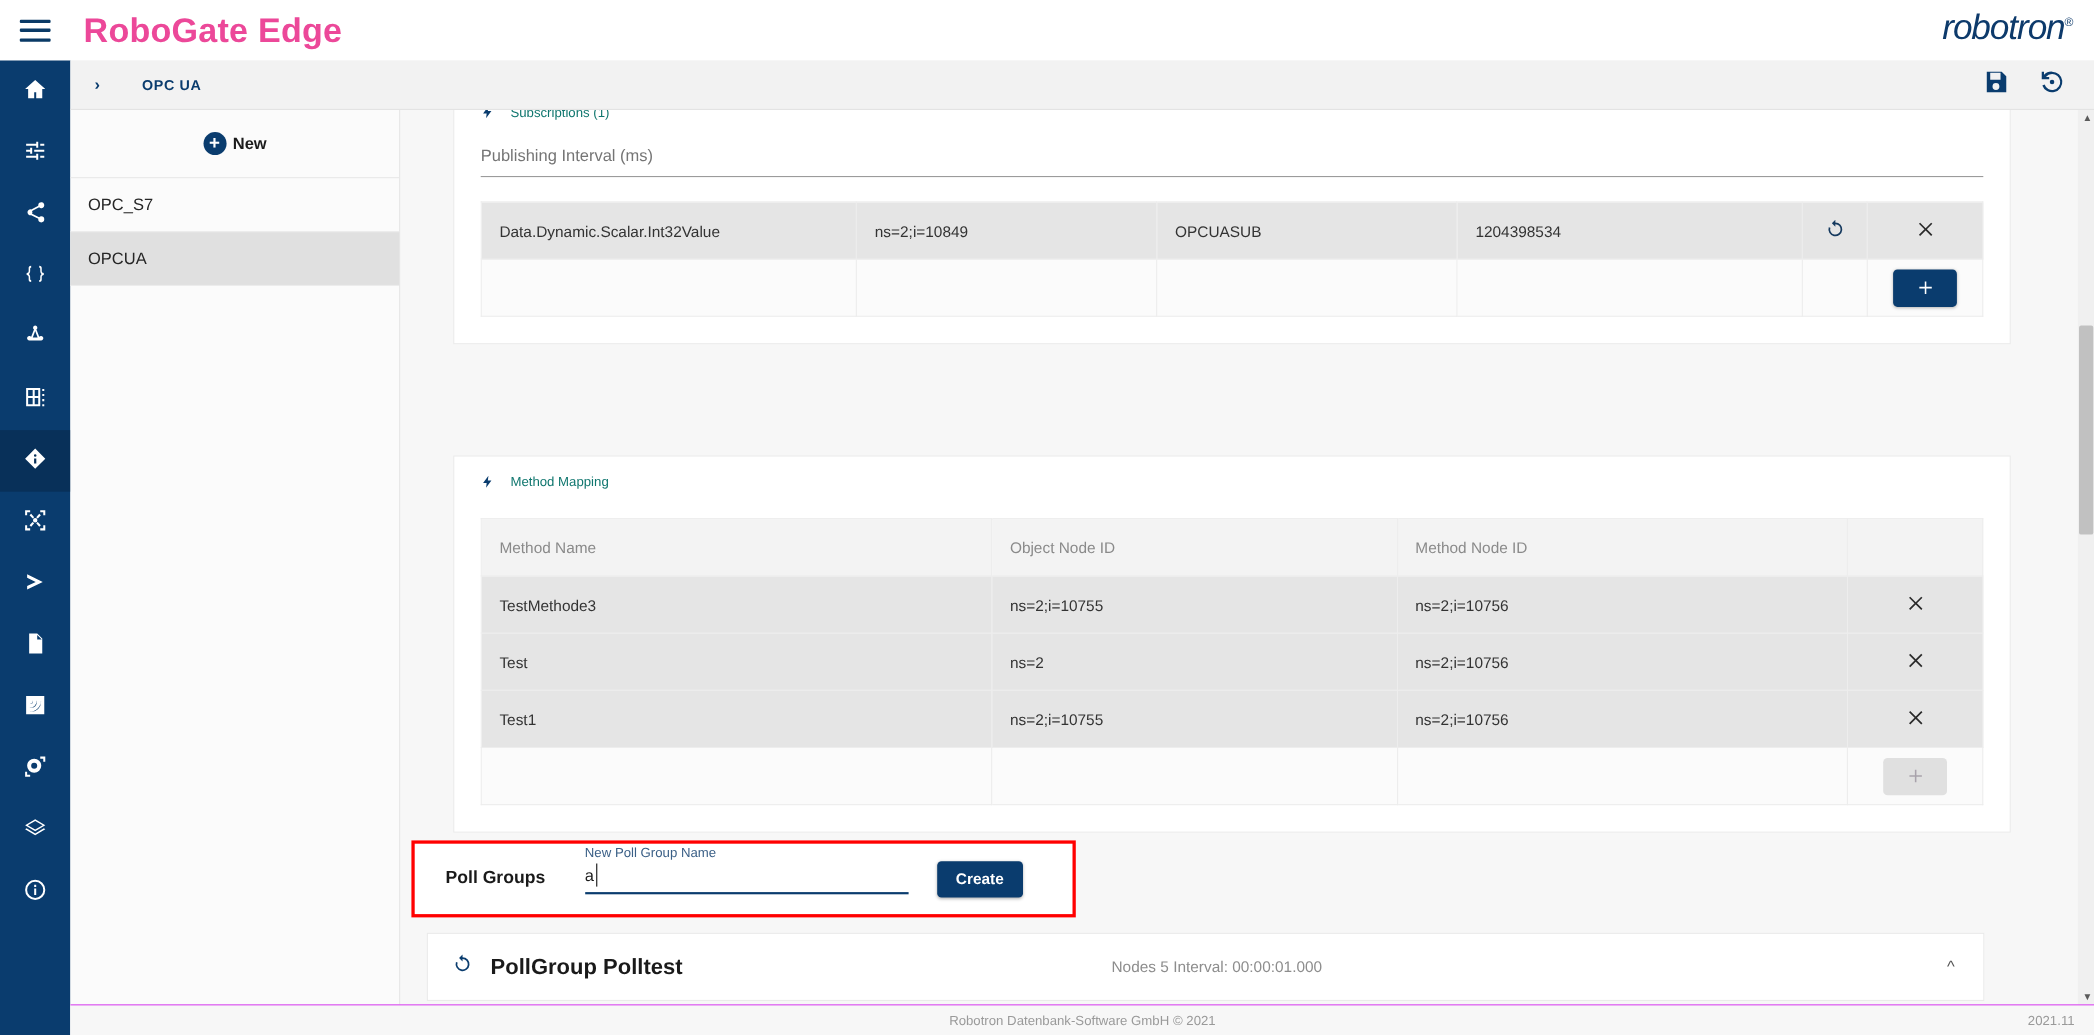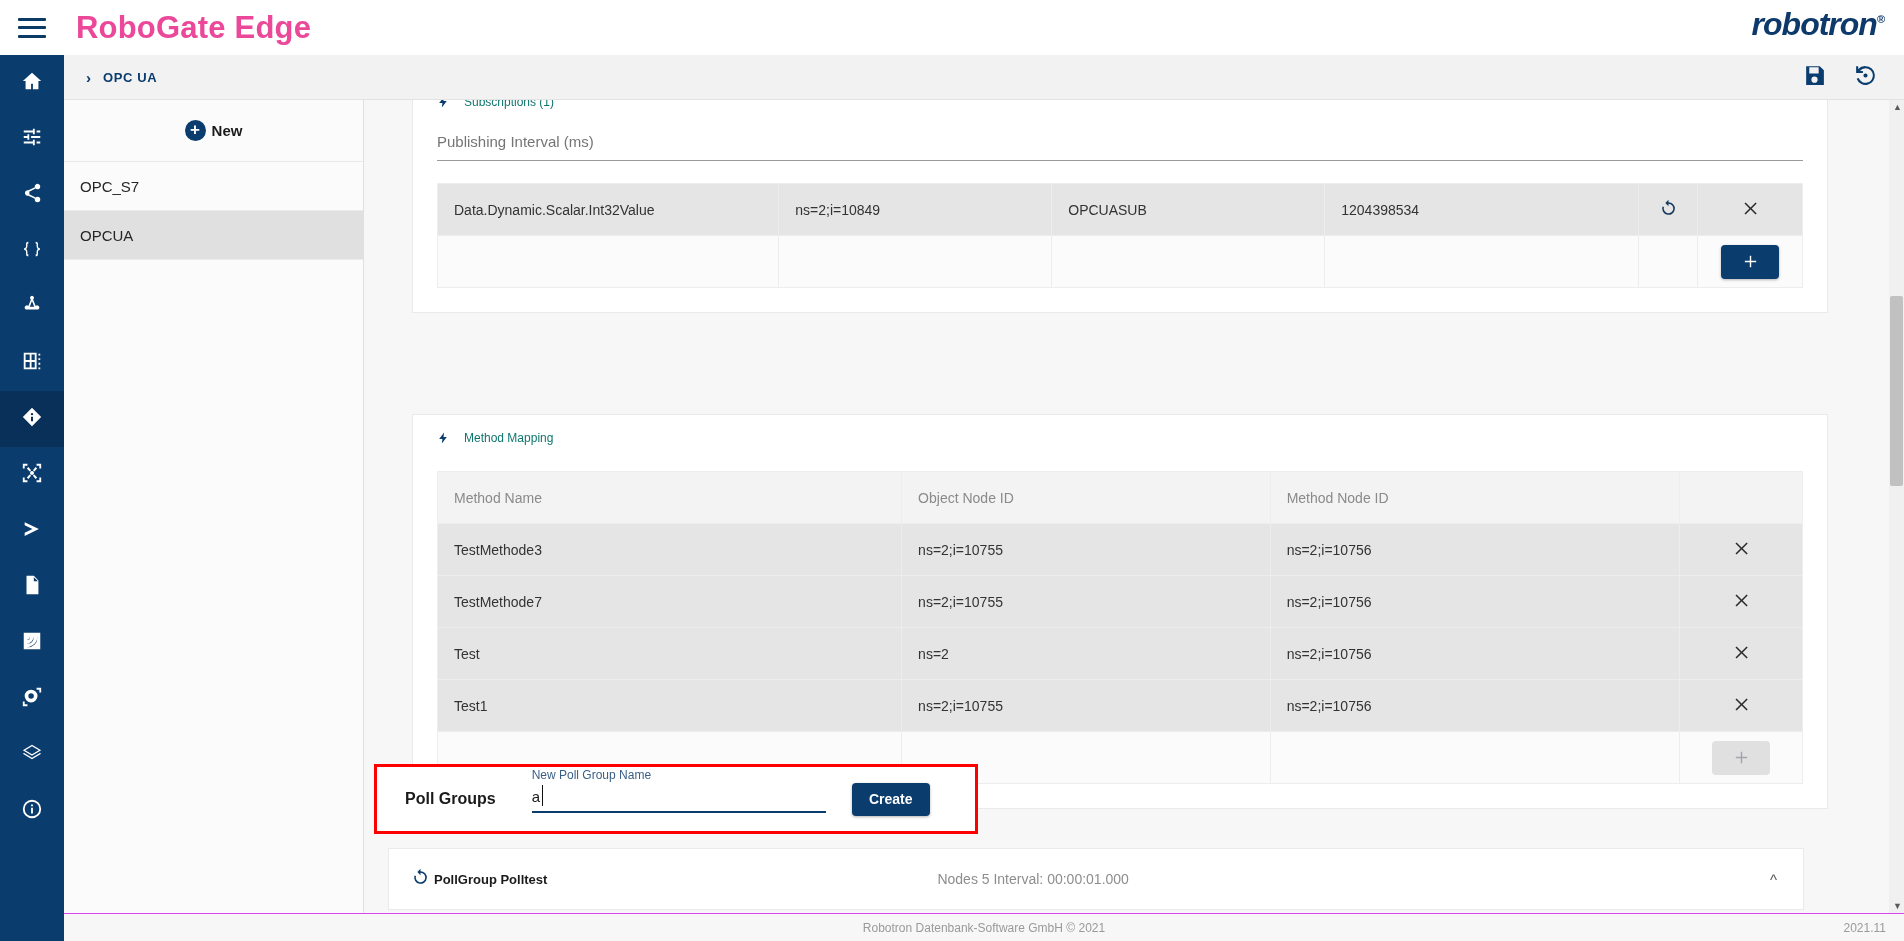--- a/index.html
+++ b/index.html
@@ -19,21 +19,21 @@
     width: 28px; height: 20px; margin-left: 18px; margin-right: 30px;
     display: flex; flex-direction: column; justify-content: space-between;
     cursor: pointer;
   }
   .hamburger span { display: block; height: 3px; background: #0a3a66; border-radius: 1px; }
   .app-title {
     font-size: 31px; color: #ec4899; font-weight: 700; letter-spacing: .2px;
   }
   .brand {
     position: absolute; right: 20px; top: 6px;
-    font-size: 32px; font-weight: 700; font-style: italic;
+    font-size: 32px; font-weight: 400; font-style: italic;
     color: #0d3a6b; letter-spacing: -1px;
   }
   .brand sup { font-size: 11px; font-style: normal; vertical-align: super; }
 
   
   .rail {
     position: absolute; left: 0; top: 55px; width: 64px; height: 886px;
     background: #0a3c6e;
     display: flex; flex-direction: column; align-items: center;
   }
@@ -45,21 +45,21 @@
   .rail-item.active { background: #083059; }
   .rail-item svg { width: 22px; height: 22px; fill: #ffffff; }
 
   
   .crumbbar {
     position: absolute; left: 64px; top: 55px; width: 1840px; height: 45px;
     background: #f2f2f2; display: flex; align-items: center;
     border-bottom: 1px solid #e3e3e3;
   }
   .crumb-chevron { color: #0a3c6e; font-size: 15px; margin-left: 22px; margin-right: 12px; font-weight: 700;}
-  .crumb-text { font-size: 13px; font-weight: 700; color: #0a3c6e; letter-spacing: .6px; }
+  .crumb-text { font-size: 13px; font-weight: 700; color: #0a3c6e; letter-spacing: .6px; margin-left: 26px; }
   .crumb-actions { margin-left: auto; display: flex; align-items: center; gap: 26px; margin-right: 26px; }
   .crumb-actions svg { width: 25px; height: 25px; fill: #0a3c6e; cursor: pointer; }
 
   
   .listpanel {
     position: absolute; left: 64px; top: 100px; width: 300px; height: 841px;
     background: #fbfbfb; border-right: 1px solid #e0e0e0;
   }
   .new-row {
     height: 62px; display: flex; align-items: center; justify-content: center;
@@ -160,21 +160,21 @@
     font-family: "Liberation Sans", sans-serif;
   }
 
   
   .pollgroup {
     position: absolute; left: 24px; top: 748px; width: 1416px; height: 62px;
     background: #fff; border: 1px solid #eaeaea; display: flex; align-items: center;
   }
   .pg-refresh { margin-left: 22px; }
   .pg-refresh svg { width: 19px; height: 19px; fill: #0a3c6e; }
-  .pg-name { font-size: 13px; font-weight: 700; color: #1a1a1a; margin-left: 4px; text-align: center; }
+  .pg-name { font-size: 20px; font-weight: 700; color: #1a1a1a; margin-left: 16px; text-align: center; }
   .pg-meta { font-size: 14px; color: #8d8d8d; margin-left: 390px; }
   .pg-chevron { margin-left: auto; margin-right: 26px; color: #555; font-size: 15px; cursor: pointer; }
 
   
   .footer {
     position: absolute; left: 64px; bottom: 0; width: 1840px; height: 28px;
     background: #f7f7f7; border-top: 1px solid #d946ef;
     display: flex; align-items: center;
   }
   .footer-copy { margin: 0 auto; font-size: 12px; color: #9a9a9a; }
@@ -423,32 +423,20 @@
           <td>ns=2;i=10756</td>
           <td class="act-cell">
             <button class="ic-btn">
               <svg viewBox="0 0 24 24">
                     <path d="M18.3 5.7 12 12l6.3 6.3-1.4 1.4L10.6 13.4 4.3 19.7 2.9 18.3 9.2 12 2.9 5.7l1.4-1.4 6.3 6.3 6.3-6.3z" transform="translate(1.5,0)"></path>
                   </svg>
             </button>
           </td>
         </tr>
         <tr>
-          <td>TestMethode7</td>
-          <td>ns=2;i=10755</td>
-          <td>ns=2;i=10756</td>
-          <td class="act-cell">
-            <button class="ic-btn">
-              <svg viewBox="0 0 24 24">
-                    <path d="M18.3 5.7 12 12l6.3 6.3-1.4 1.4L10.6 13.4 4.3 19.7 2.9 18.3 9.2 12 2.9 5.7l1.4-1.4 6.3 6.3 6.3-6.3z" transform="translate(1.5,0)"></path>
-                  </svg>
-            </button>
-          </td>
-        </tr>
-        <tr>
           <td>Test</td>
           <td>ns=2</td>
           <td>ns=2;i=10756</td>
           <td class="act-cell">
             <button class="ic-btn">
               <svg viewBox="0 0 24 24">
                     <path d="M18.3 5.7 12 12l6.3 6.3-1.4 1.4L10.6 13.4 4.3 19.7 2.9 18.3 9.2 12 2.9 5.7l1.4-1.4 6.3 6.3 6.3-6.3z" transform="translate(1.5,0)"></path>
                   </svg>
             </button>
           </td>

